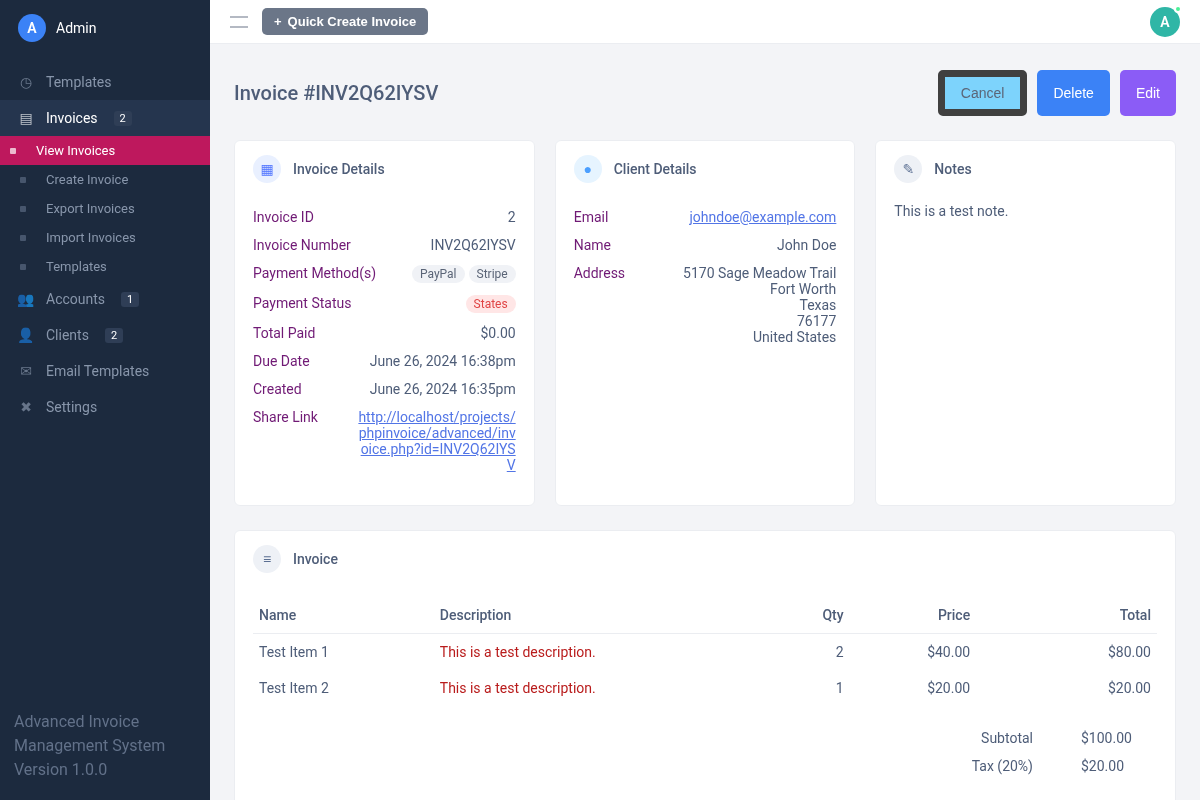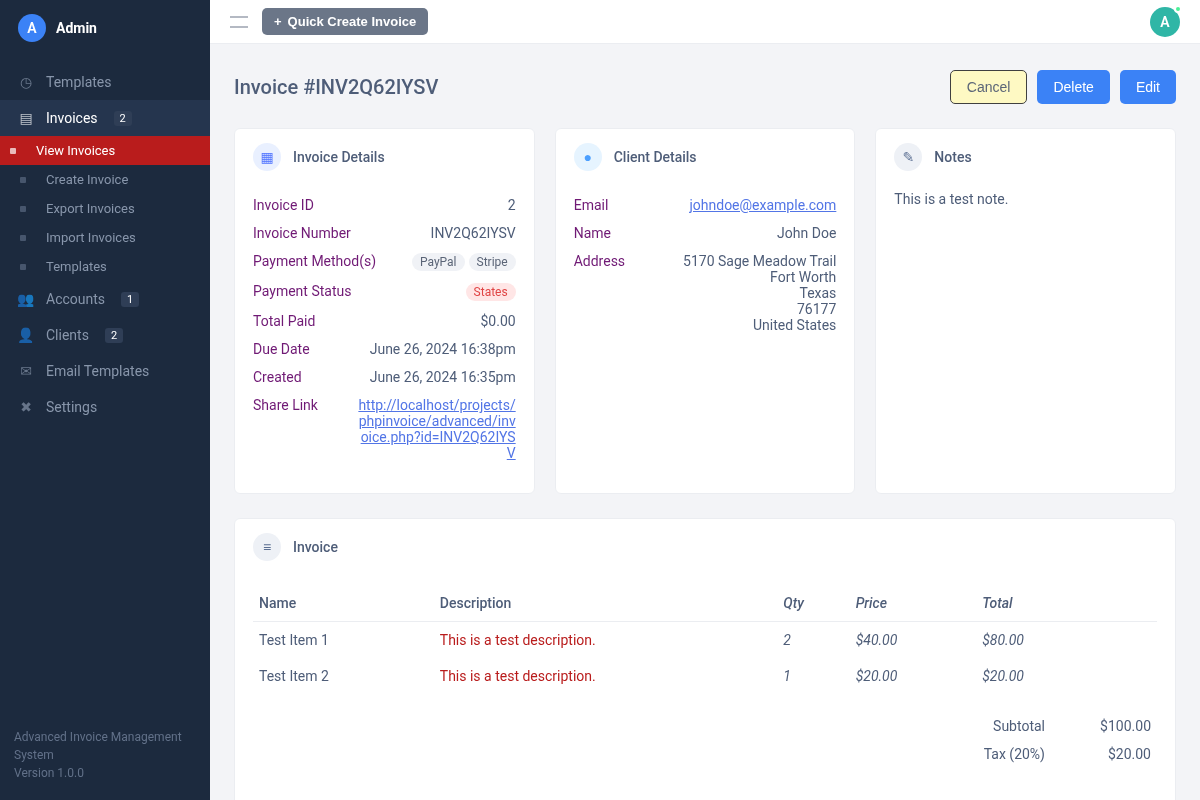--- a/index.html
+++ b/index.html
@@ -1,51 +1,51 @@
 <!DOCTYPE html>
 <html><head>
 <meta charset="utf-8">
 <style>
 * { margin: 0; padding: 0; box-sizing: border-box; }
 body { font-family: -apple-system, BlinkMacSystemFont, "Segoe UI", Roboto, sans-serif; font-size: 14px; color: #4e5d78; background: #f3f4f7; width: 1200px; height: 800px; overflow: hidden; display: flex; }
 
 .sidebar { width: 210px; background: #1c2a3e; color: #c3cad6; display: flex; flex-direction: column; height: 100%; }
 .sidebar-header { display: flex; align-items: center; padding: 14px 18px; gap: 10px; }
 .avatar-circle { width: 28px; height: 28px; background: #3b82f6; color: #fff; border-radius: 50%; display: flex; align-items: center; justify-content: center; font-weight: 600; font-size: 14px; }
-.sidebar-header .label { color: #fff; font-weight: 700; }
+.sidebar-header .label { color: #fff; font-weight: 400; }
 
 .nav { flex: 1; display: flex; flex-direction: column; padding-top: 8px; overflow: auto; }
 .nav-item { display: flex; align-items: center; padding: 10px 18px; gap: 12px; color: #8896ab; cursor: pointer; }
 .nav-item.active { background: #25354e; color: #fff; }
 .nav-item .icon { width: 16px; opacity: 0.7; display: flex; align-items: center; justify-content: center; }
 .nav-item .badge { background: #2f3e56; color: #fff; font-size: 11px; border-radius: 3px; padding: 1px 6px; margin-left: 4px; }
 .subnav .nav-item { padding: 7px 18px 7px 18px; font-size: 13px; }
-.subnav .nav-item.active { background: #b91c1c; color: #fff; padding-left: 8px; }
+.subnav .nav-item.active { background: #be185d; color: #fff; padding-left: 8px; }
 .subnav .nav-item .bullet { width: 6px; height: 6px; background: #5a6a82; border-radius: 1px; margin-right: 6px; }
 .subnav .nav-item.active .bullet { background: #fff; }
 .subnav .nav-item .icon { width: 16px; }
-.sidebar-footer { padding: 12px 14px 18px; font-size: 12px; color: #627189; line-height: 1.5; }
+.sidebar-footer { padding: 12px 14px 18px; font-size: 16px; color: #627189; line-height: 1.5; }
 
 .main { flex: 1; display: flex; flex-direction: column; height: 100%; }
 .topbar { height: 44px; background: #fff; display: flex; align-items: center; padding: 0 20px; justify-content: space-between; border-bottom: 1px solid #ebedf1; }
 .topbar-left { display: flex; align-items: center; gap: 14px; }
 .hamburger { width: 18px; height: 12px; display: flex; flex-direction: column; justify-content: space-between; cursor: pointer; opacity: 0.5; }
 .hamburger span { height: 2px; background: #6b7688; }
 .quick-create { background: #6b7688; color: #fff; border: none; border-radius: 5px; padding: 6px 12px; font-size: 13px; font-weight: 600; display: flex; gap: 6px; align-items: center; cursor: pointer; }
 .top-avatar { width: 30px; height: 30px; border-radius: 50%; background: #2fb6a6; color: #fff; display: flex; align-items: center; justify-content: center; font-weight: 600; position: relative; }
 .top-avatar .dot { position: absolute; top: -2px; right: -2px; width: 8px; height: 8px; background: #4bf197; border-radius: 50%; border: 2px solid #fff; }
 
 .content { padding: 26px 24px; flex: 1; overflow-y: auto; }
 .page-head { display: flex; justify-content: space-between; align-items: center; margin-bottom: 24px; }
 .page-title { font-size: 20px; font-weight: 500; color: #4e5d78; }
 .actions { display: flex; gap: 10px; }
 .btn { border: none; border-radius: 5px; padding: 8px 16px; font-size: 14px; cursor: pointer; }
-.btn-cancel { background: #fef9c3; color: #5b6577; border: 1px solid #404040; }
+.btn-cancel { background: #7dd3fc; color: #5b6577; border: 7px solid #404040; }
 .btn-delete { background: #3b82f6; color: #fff; }
-.btn-edit { background: #3b82f6; color: #fff; }
+.btn-edit { background: #8b5cf6; color: #fff; }
 
 .cards { display: flex; gap: 20px; margin-bottom: 24px; }
 .card { background: #fff; border-radius: 6px; border: 1px solid #ebedf1; padding: 0; flex: 1; display: flex; flex-direction: column; }
 .card-header { display: flex; align-items: center; gap: 12px; padding: 14px 18px; }
 .card-icon { width: 28px; height: 28px; border-radius: 50%; background: #e9f0ff; display: flex; align-items: center; justify-content: center; color: #4e73ff; }
 .card-icon.user { background: #e6f4ff; color: #4b9fff; }
 .card-icon.note { background: #eef1f6; color: #5b6f92; }
 .card-icon.inv { background: #eef1f6; color: #5b6f92; }
 .card-title { font-size: 14px; font-weight: 500; color: #4e5d78; }
 .card-body { padding: 6px 18px 26px; }
@@ -55,26 +55,26 @@
 .detail-row .dv { color: #4e5d78; text-align: right; max-width: 62%; }
 .pill { display: inline-block; background: #f0f2f6; color: #5b6577; font-size: 12px; padding: 2px 8px; border-radius: 10px; margin-left: 4px; }
 .pill.overdue { background: #ffe6e6; color: #e04545; }
 .link { color: #5275e6; text-decoration: underline; word-break: break-all; }
 
 .note-text { padding: 6px 18px 26px; color: #4e5d78; }
 
 .items-card .card-body { padding: 10px 18px 30px; }
 table.items { width: 100%; border-collapse: collapse; }
 table.items th { text-align: left; font-weight: 500; color: #4e5d78; padding: 10px 6px; border-bottom: 1px solid #ebedf1; font-size: 14px; }
-table.items th.r, table.items td.r { text-align: left; font-style: italic; }
+table.items th.r, table.items td.r { text-align: right; }
 table.items td { padding: 10px 6px; font-size: 14px; color: #4e5d78; }
 table.items td.desc { color: #b91c1c; }
 .totals { margin-top: 18px; }
-.totals .trow { display: flex; justify-content: flex-end; gap: 36px; padding: 6px 6px; font-size: 14px; color: #4e5d78; }
-.totals .trow .tval { min-width: 70px; text-align: right; }
+.totals .trow { display: flex; justify-content: flex-end; gap: 48px; padding: 6px 6px; font-size: 14px; color: #4e5d78; }
+.totals .trow .tval { min-width: 70px; text-align: left; }
 </style>
 </head>
 <body>
 
 <div class="sidebar">
   <div class="sidebar-header">
     <div class="avatar-circle">
         <span>A</span>
       </div>
     <span class="label">Admin</span>

